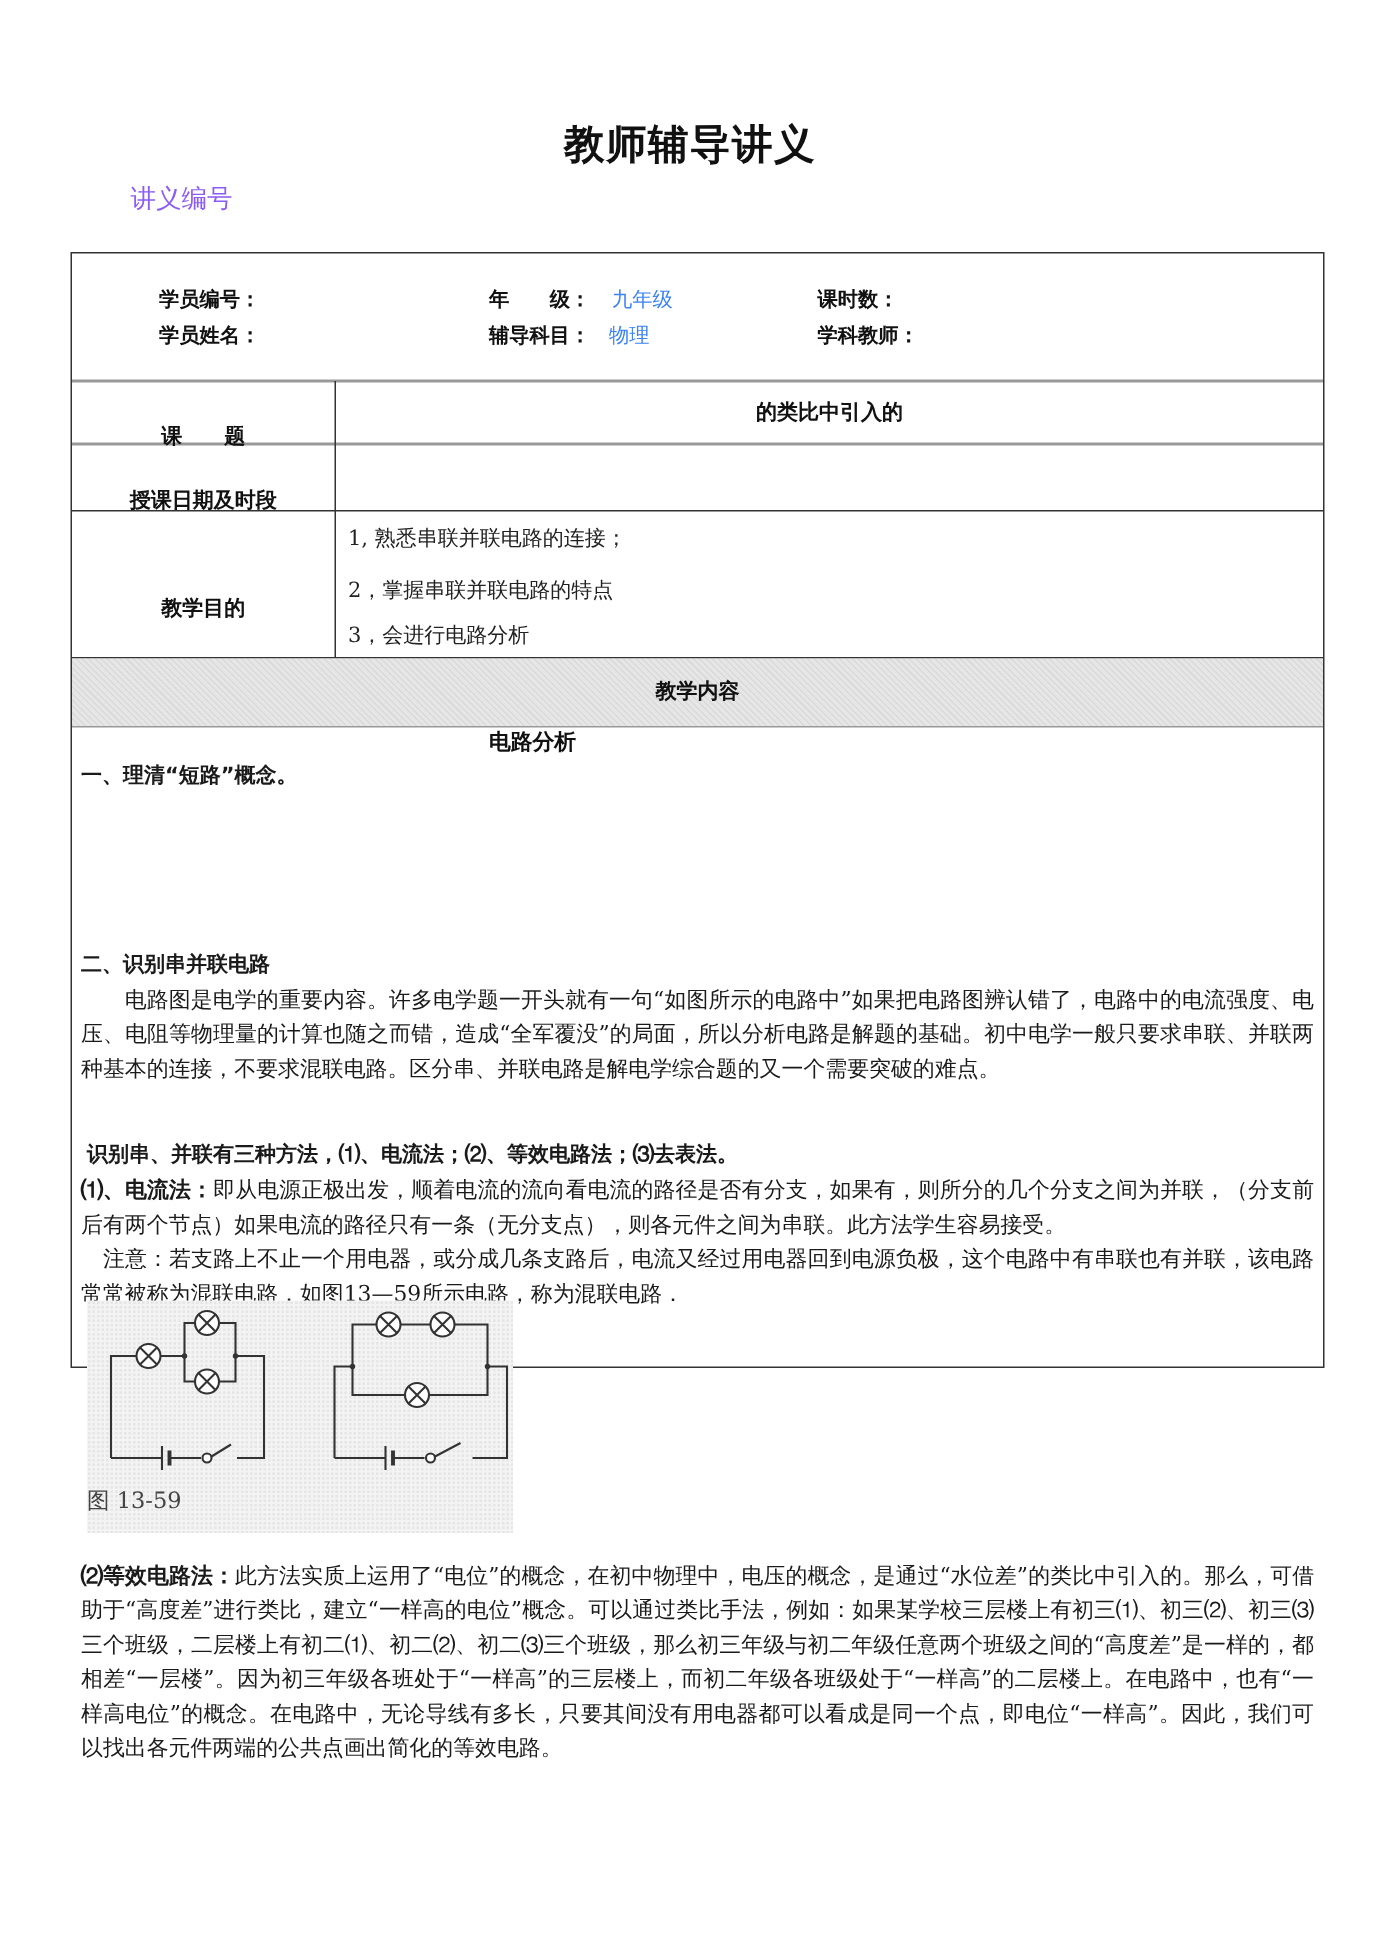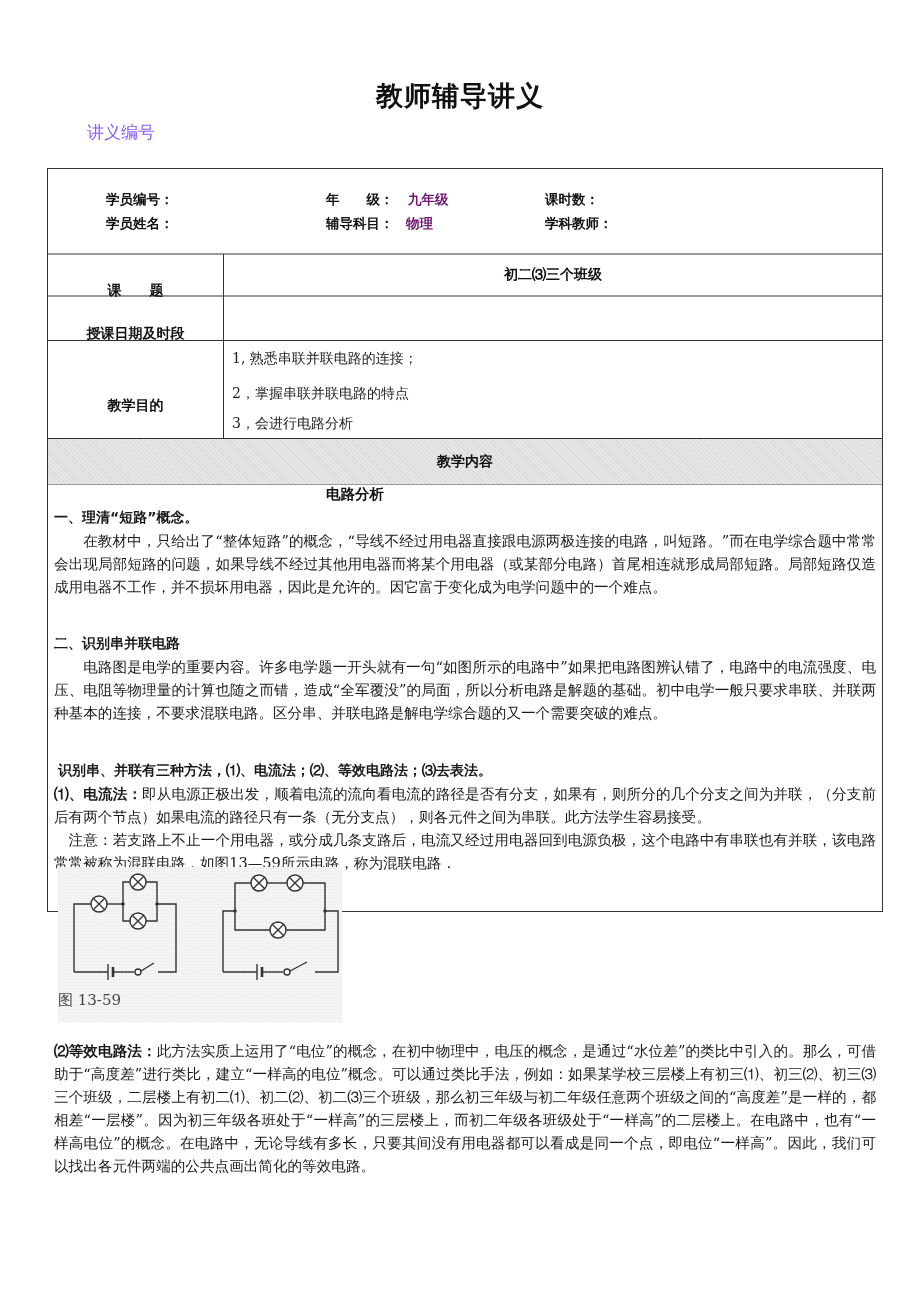--- a/index.html
+++ b/index.html
@@ -24,21 +24,21 @@
   }
   .row { position: absolute; left: 0; width: 834px; box-sizing: border-box; }
   .hline { position: absolute; left: 0; width: 834px; height: 0; }
   .hl-dark { border-top: 1px solid #333; }
   .hl-gray { border-top: 2px solid #999; }
   .vline { position: absolute; left: 175px; width: 0; border-left: 1px solid #333; }
 
   .info { top: 0; height: 85px; font-size: 13.5px;
     font-family: "DejaVu Sans", "Liberation Sans", sans-serif; }
   .info .lab { position: absolute; font-weight: bold; }
-  .info .val { position: absolute; font-family: "DejaVu Serif", "Liberation Serif", serif; color: #701a75; font-weight: bold; }
+  .info .val { position: absolute; font-family: "DejaVu Serif", "Liberation Serif", serif; color: #3b82f6; font-weight: normal; }
 
   .cell-left {
     position: absolute; left: 0; width: 175px; text-align: center;
     font-weight: bold; font-size: 14px;
     font-family: "DejaVu Sans", "Liberation Sans", sans-serif;
     margin-top: 16px;
   }
   .cell-right {
     position: absolute; left: 176px; width: 658px;
   }
@@ -99,39 +99,38 @@
   </div>
 
   <div class="hline hl-gray" style="top:84px;"></div>
   <div class="hline hl-gray" style="top:126px;"></div>
   <div class="hline hl-dark" style="top:171px;"></div>
   <div class="hline hl-dark" style="top:269px;"></div>
   <div class="hline hl-gray" style="top:314px;"></div>
   <div class="vline" style="top:85px; height:184px;"></div>
 
   <div class="cell-left" style="top:97px;">课　　题</div>
-  <div class="cell-right topic-val" style="top:97px;">初二⑶三个班级</div>
+  <div class="cell-right topic-val" style="top:97px;">的类比中引入的</div>
 
   <div class="cell-left" style="top:140px;">授课日期及时段</div>
   <div class="cell-right" style="top:140px; height:20px;"></div>
 
   <div class="cell-left" style="top:212px;">教学目的</div>
   <div class="cell-right" style="top:172px; height:97px;">
     <div class="goal" style="top:9px;">1, 熟悉串联并联电路的连接；</div>
     <div class="goal" style="top:44px;">2，掌握串联并联电路的特点</div>
     <div class="goal" style="top:74px;">3，会进行电路分析</div>
   </div>
 
   <div class="content-head">教学内容</div>
 
   <div class="center-title" style="padding-right:0; left:-110px;">电路分析</div>
 
   <div class="body-text" style="top:337px;">
     <p class="h-bold">一、理清“短路”概念。</p>
-    <p class="indent">在教材中，只给出了“整体短路”的概念，“导线不经过用电器直接跟电源两极连接的电路，叫短路。”而在电学综合题中常常会出现局部短路的问题，如果导线不经过其他用电器而将某个用电器（或某部分电路）首尾相连就形成局部短路。局部短路仅造成用电器不工作，并不损坏用电器，因此是允许的。因它富于变化成为电学问题中的一个难点。</p>
   </div>
 
   <div class="body-text" style="top:463px;">
     <p class="h-bold">二、识别串并联电路</p>
     <p class="indent">电路图是电学的重要内容。许多电学题一开头就有一句“如图所示的电路中”如果把电路图辨认错了，电路中的电流强度、电压、电阻等物理量的计算也随之而错，造成“全军覆没”的局面，所以分析电路是解题的基础。初中电学一般只要求串联、并联两种基本的连接，不要求混联电路。区分串、并联电路是解电学综合题的又一个需要突破的难点。</p>
   </div>
 
   <div class="body-text" style="top:590px;">
     <p class="h-bold" style="padding-left:4px;">识别串、并联有三种方法，⑴、电流法；⑵、等效电路法；⑶去表法。</p>
     <p>

